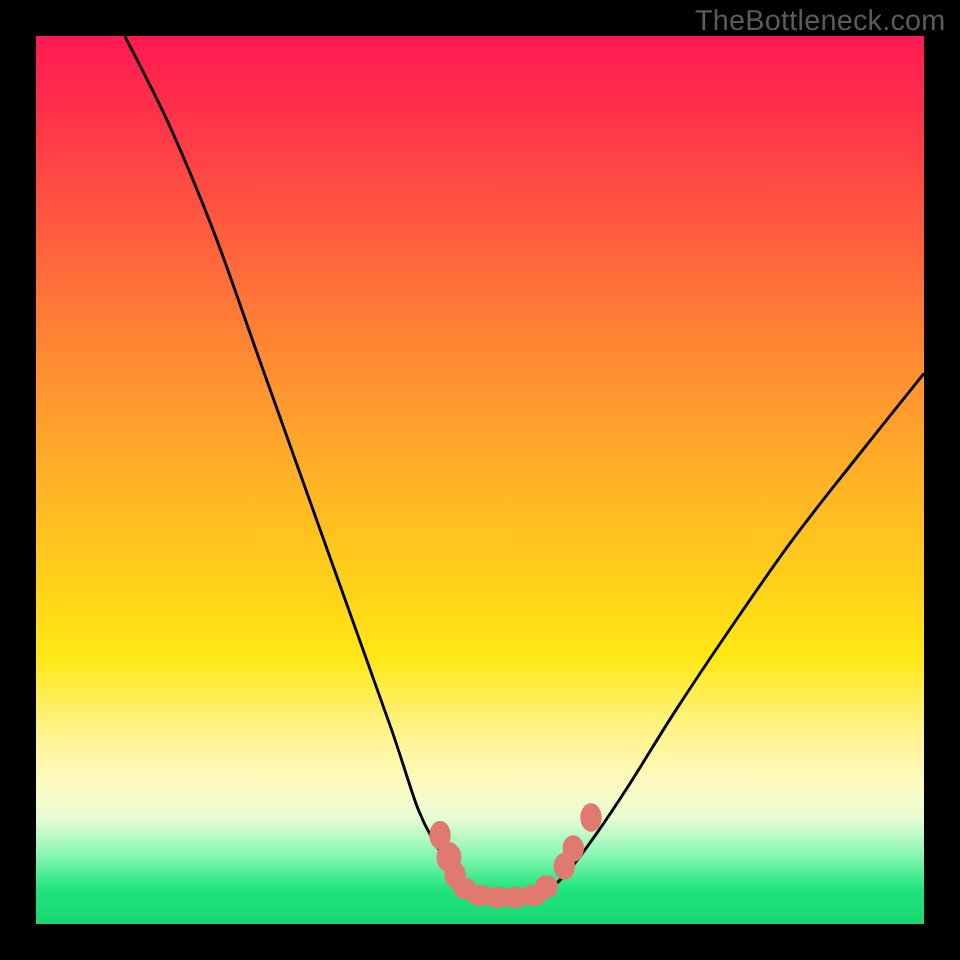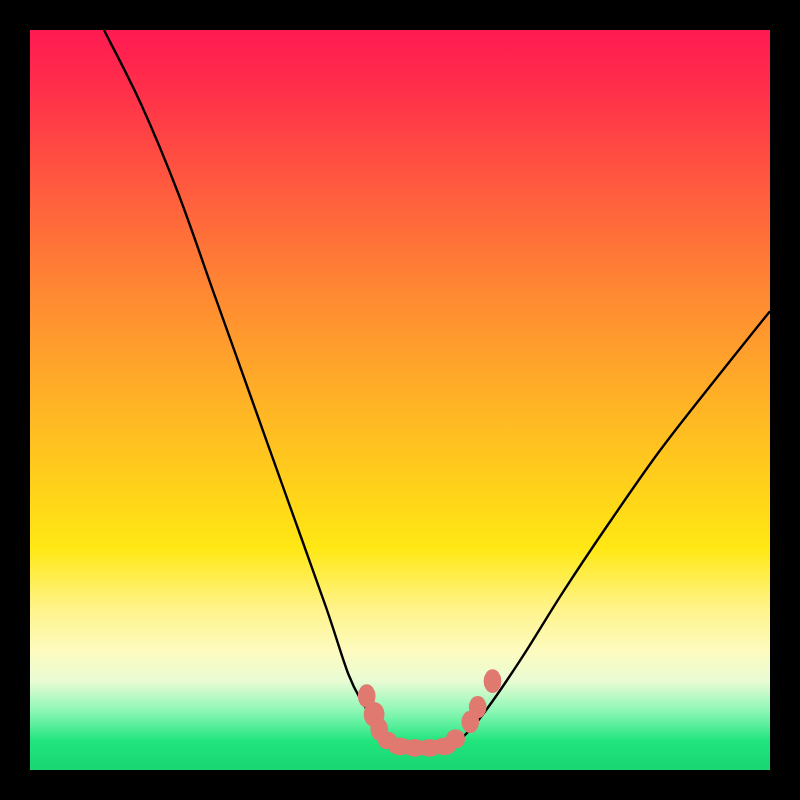--- a/index.html
+++ b/index.html
@@ -77,13 +77,14 @@
           <ellipse cx="384.8" cy="717.8" rx="11.84" ry="8.88" fill="#e0796f"></ellipse>
           <ellipse cx="399.6" cy="717.8" rx="11.84" ry="8.88" fill="#e0796f"></ellipse>
           <ellipse cx="414.40000000000003" cy="716.32" rx="11.84" ry="8.88" fill="#e0796f"></ellipse>
           <ellipse cx="425.49999999999994" cy="708.92" rx="9.620000000000001" ry="9.620000000000001" fill="#e0796f"></ellipse>
           <ellipse cx="440.29999999999995" cy="691.9" rx="8.88" ry="11.1" fill="#e0796f"></ellipse>
           <ellipse cx="447.7" cy="677.1" rx="8.88" ry="11.1" fill="#e0796f"></ellipse>
           <ellipse cx="462.5" cy="651.2" rx="8.88" ry="11.84" fill="#e0796f"></ellipse>
         </g>
     </svg>
   </div>
+  <div class="watermark">TheBottleneck.com</div>
 </div>
 
 </body></html>

